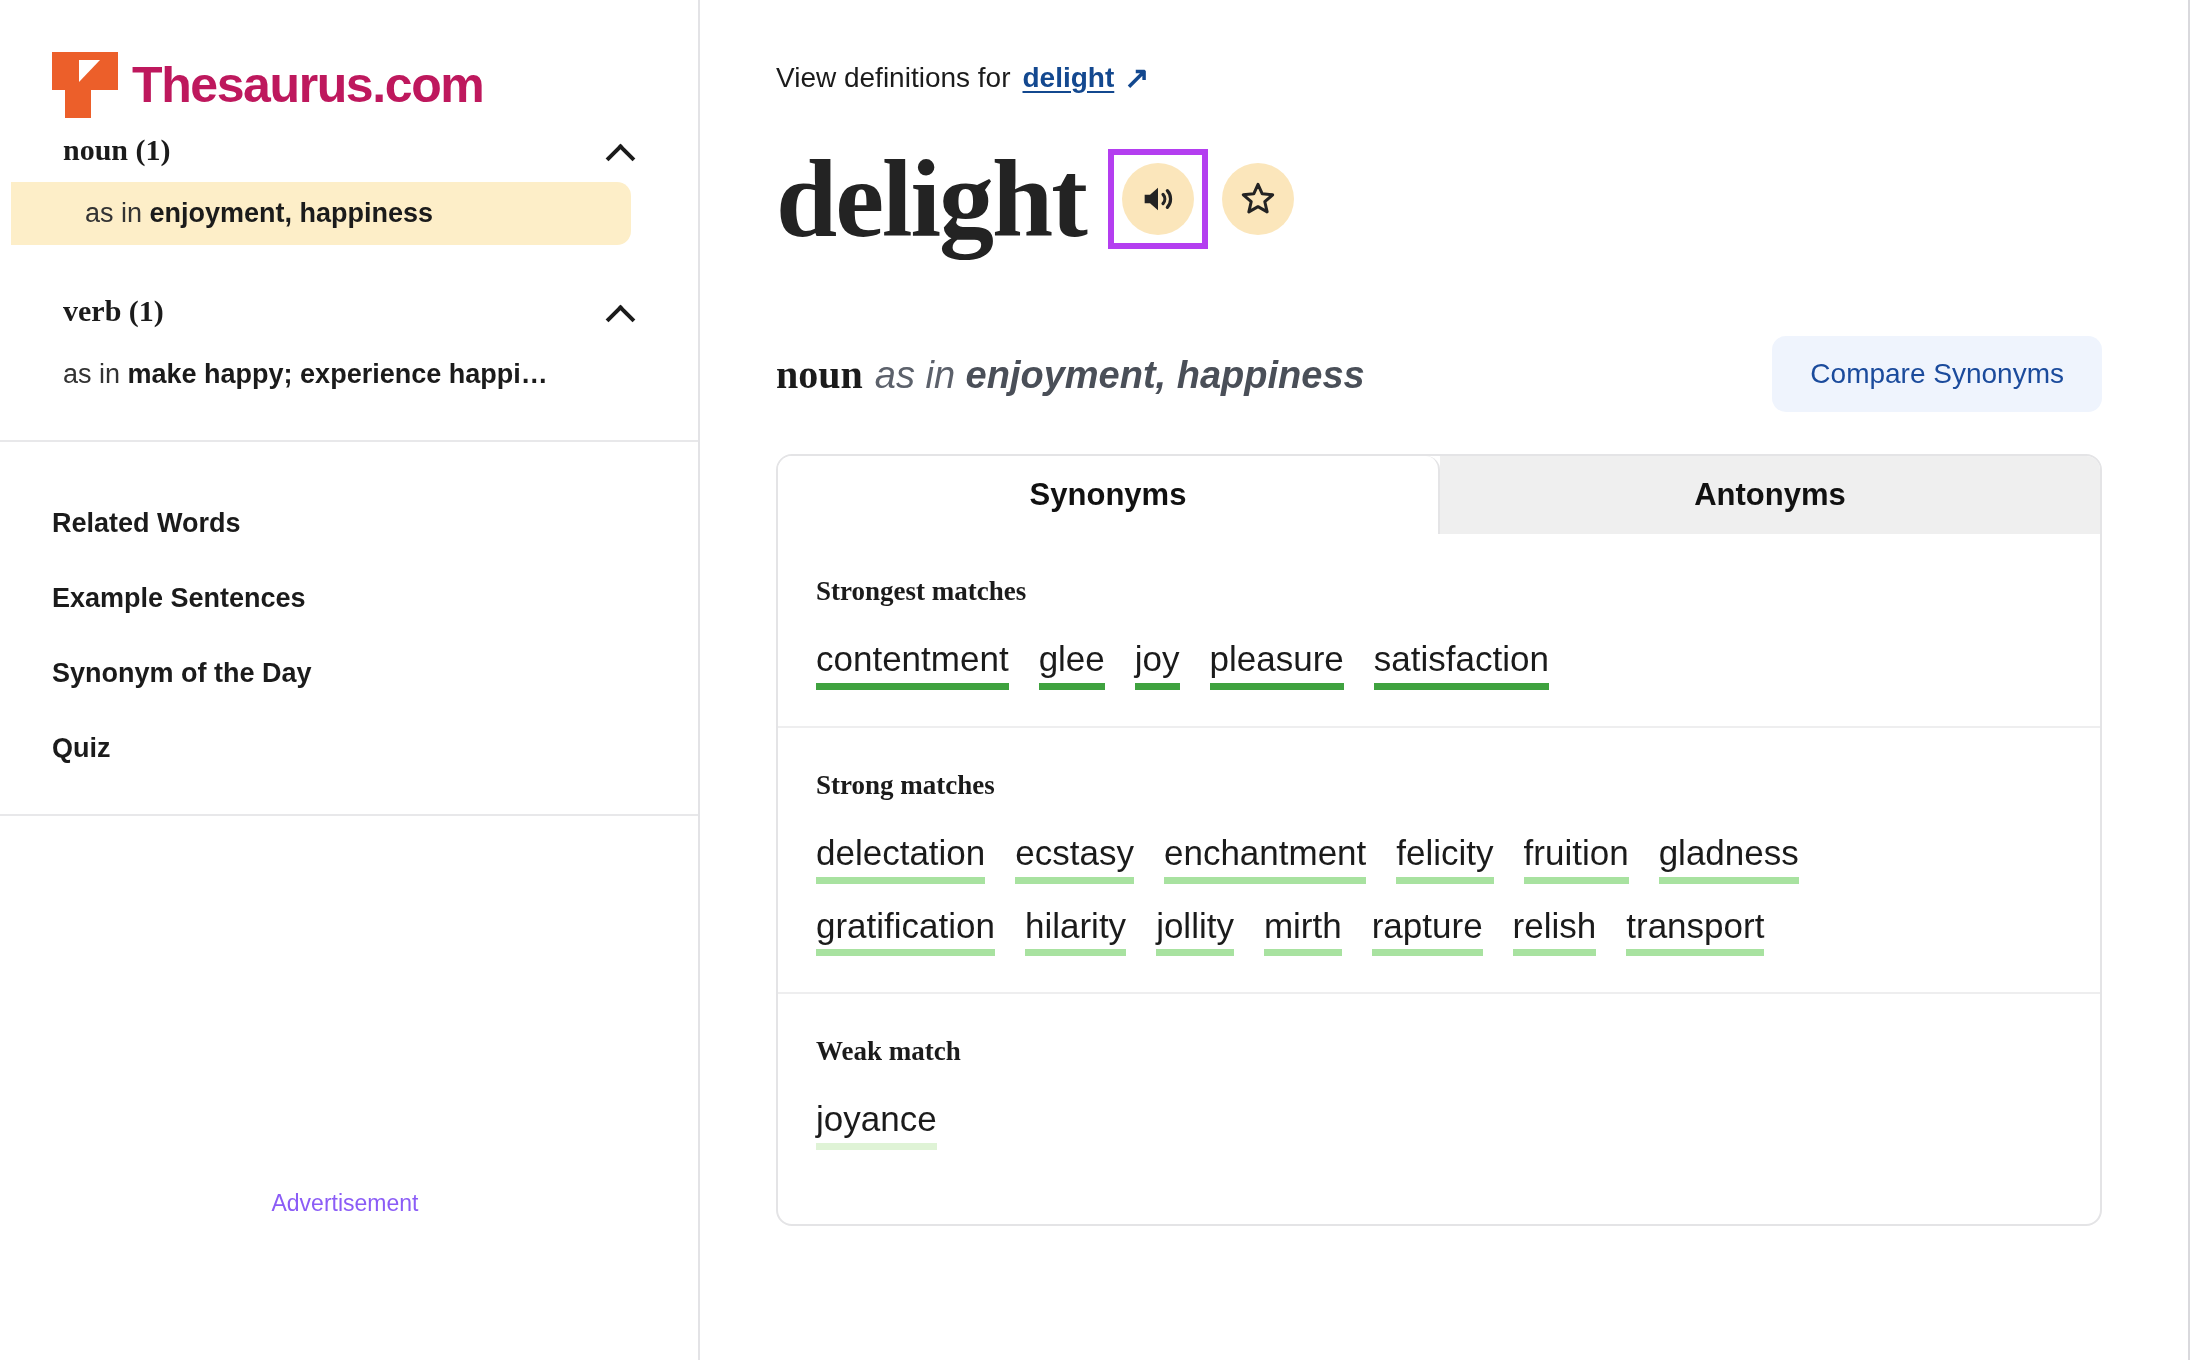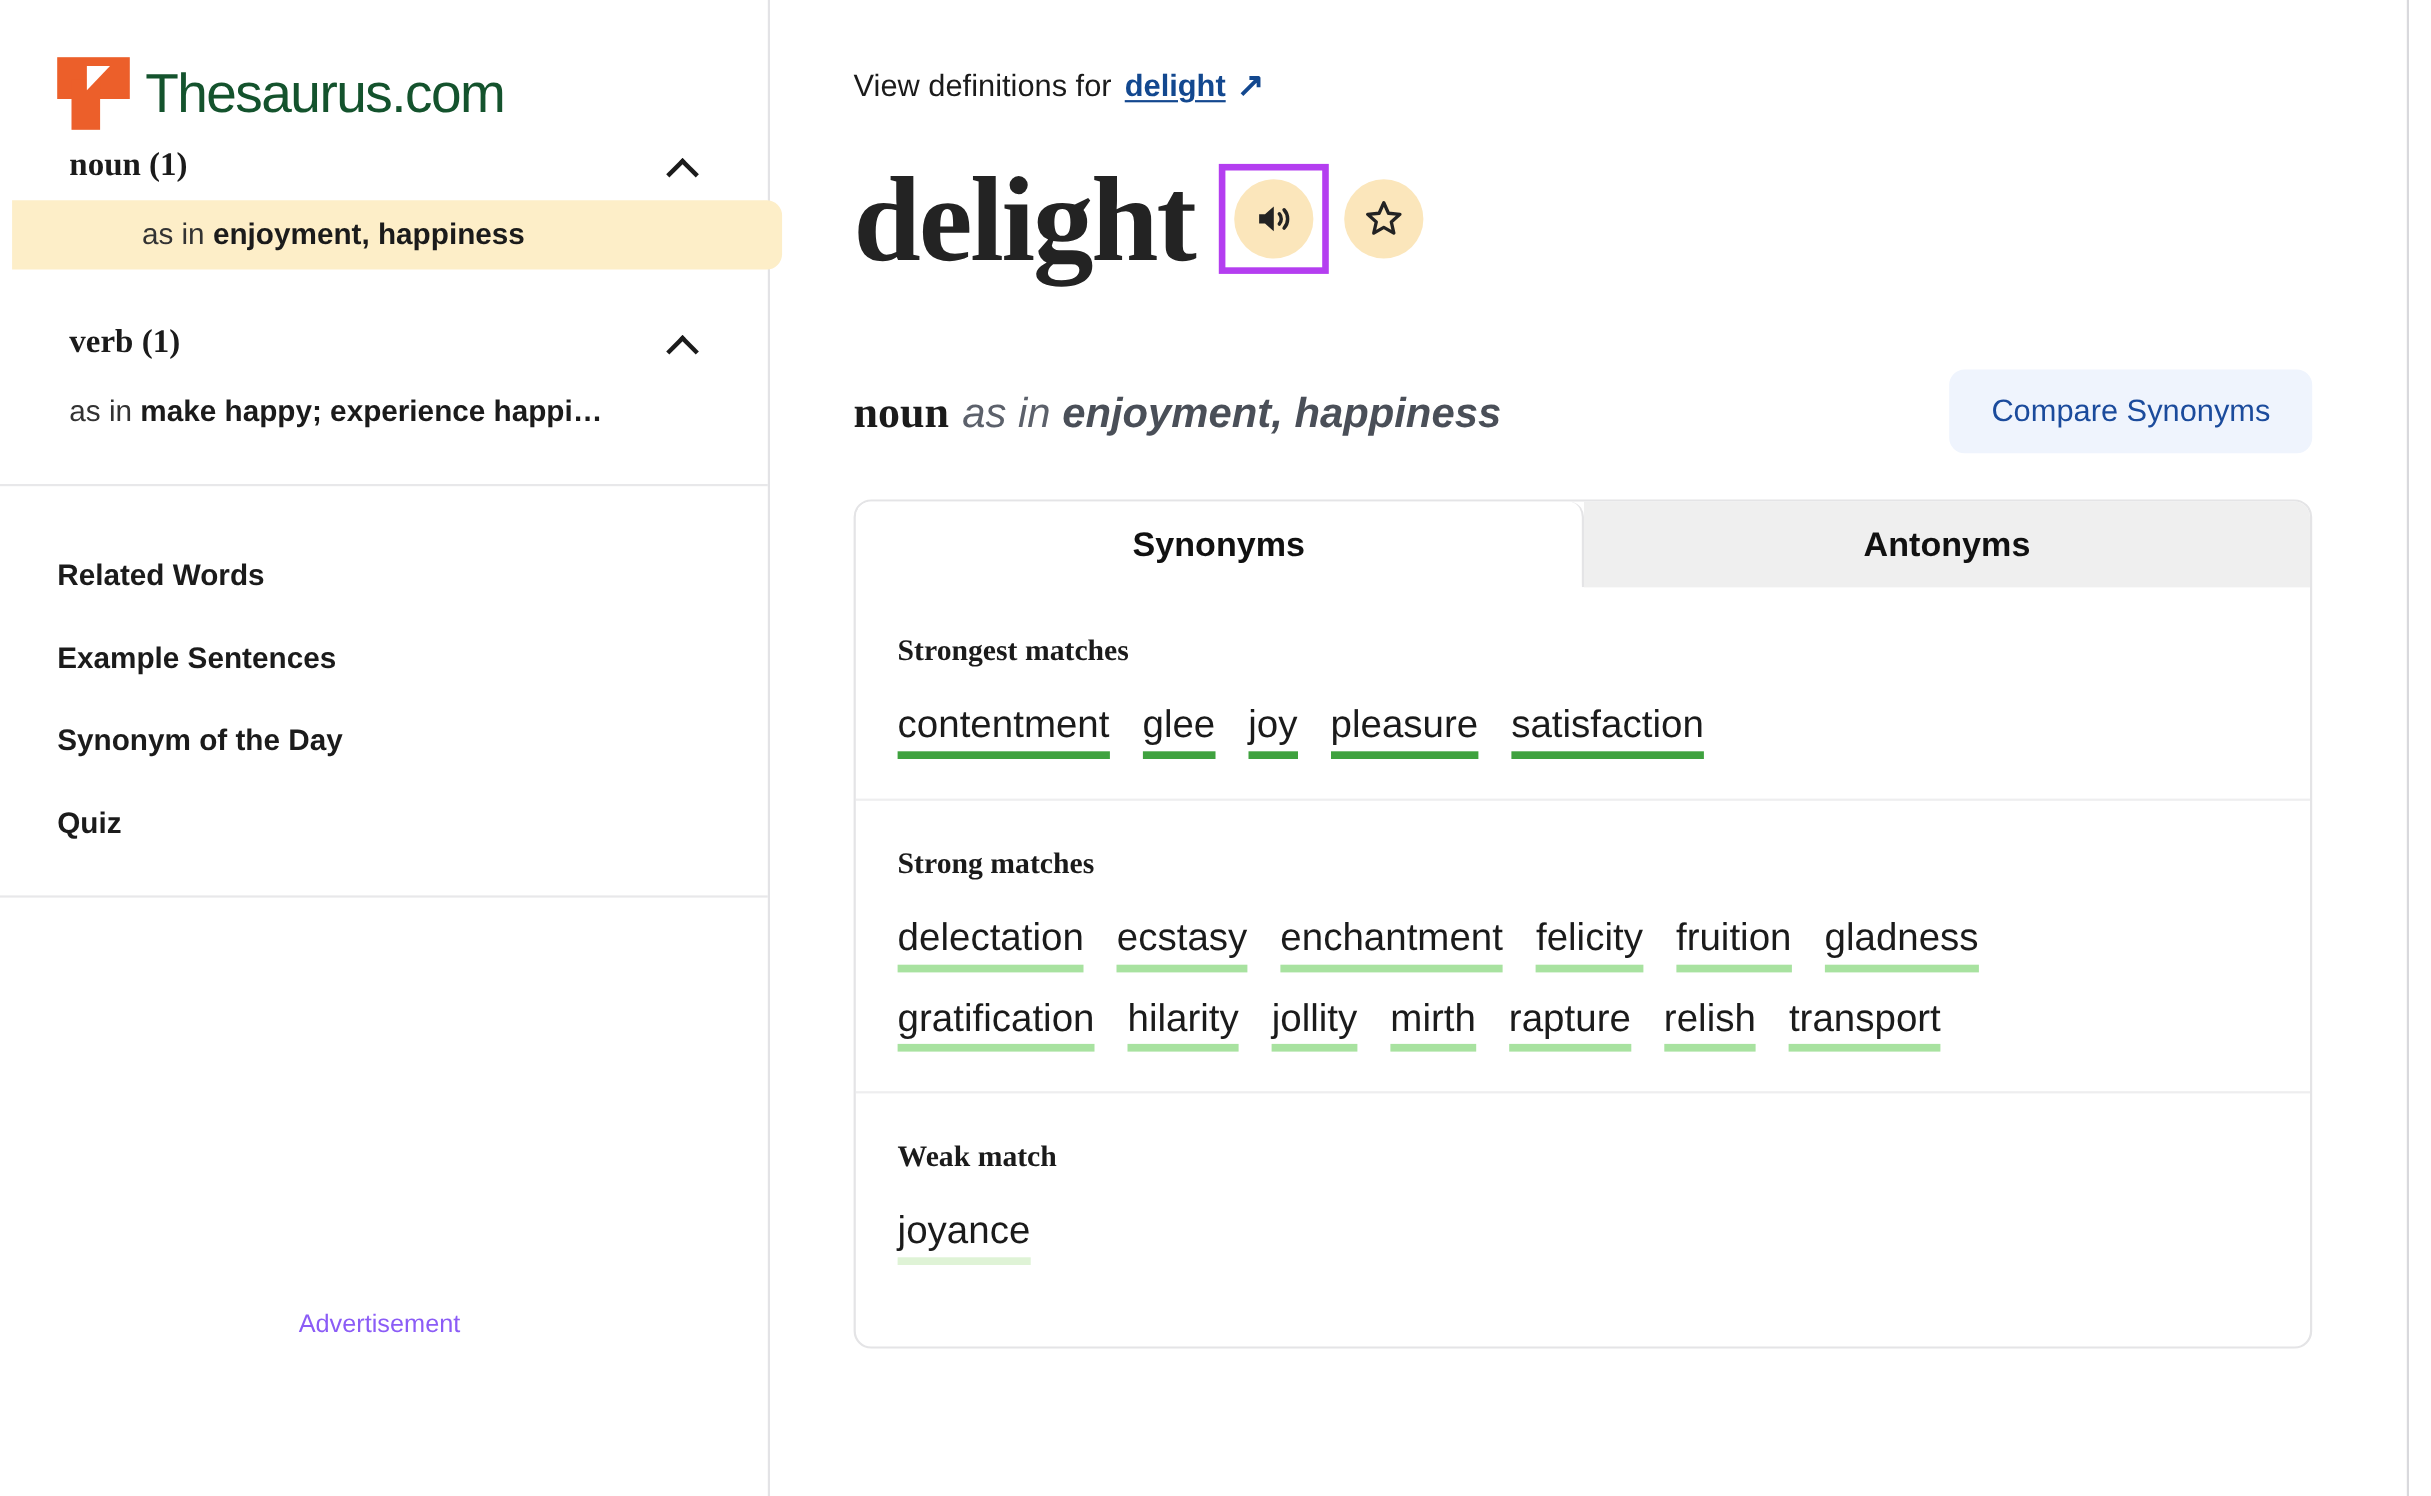--- a/index.html
+++ b/index.html
@@ -55,23 +55,23 @@
   }
   .brand-mark .notch {
     position: absolute;
     left: 27px; top: 8px;
     width: 0; height: 0;
     border-left: 21px solid #ffffff;
     border-bottom: 22px solid transparent;
   }
   .brand-text {
     font-size: 50px;
-    font-weight: 400;
+    font-weight: 700;
     letter-spacing: -1.4px;
-    color: #14532d;
+    color: #be185d;
     white-space: nowrap;
   }
 
   .pos-group { padding: 0 52px; margin-left: 11px; }
   .pos-header {
     display: flex;
     align-items: center;
     justify-content: space-between;
     padding: 0;
     height: 64px;
@@ -103,23 +103,23 @@
     color: #333333;
     padding: 16px 0 16px 22px;
     margin-left: -22px;
     white-space: nowrap;
     cursor: pointer;
     border-radius: 0 12px 12px 0;
   }
   .sense-item b { font-weight: 700; color: #1b1b1b; }
   .sense-item.active {
     background: #fdeec8;
-    width: 700px;
+    width: 620px;
     margin-left: -52px;
-    padding-left: 118px;
+    padding-left: 74px;
     border-radius: 0 14px 14px 0;
   }
   .sense-item.truncated {
     max-width: 620px;
     overflow: hidden;
     text-overflow: ellipsis;
   }
 
   .sep {
     height: 2px;

